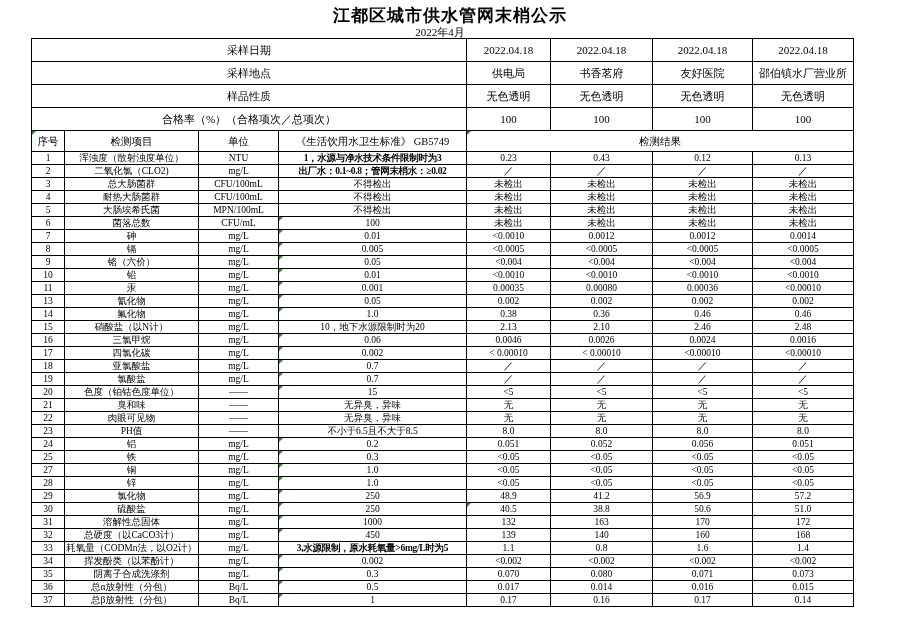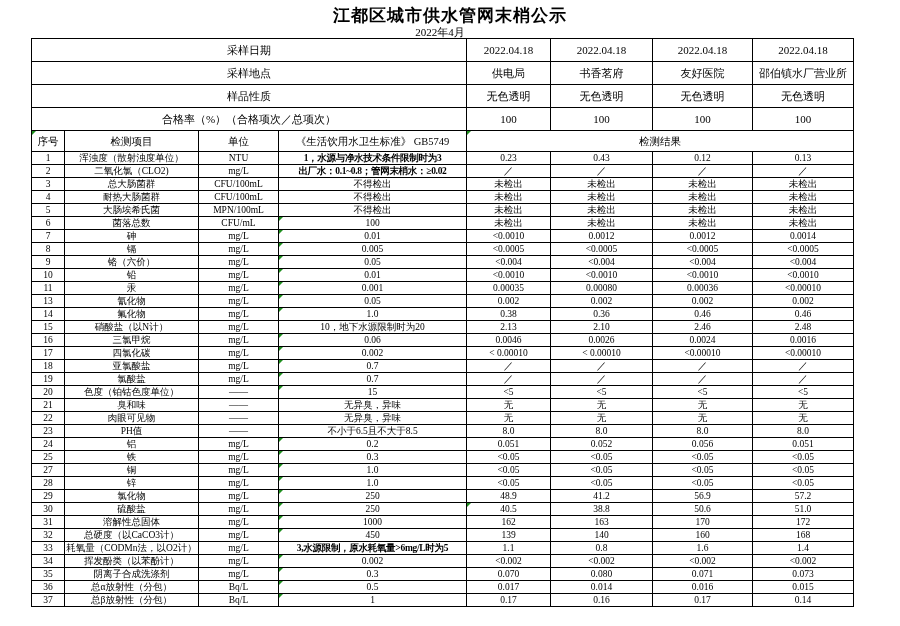--- a/index.html
+++ b/index.html
@@ -370,21 +370,21 @@
         <td class="gm">40.5</td>
         <td>38.8</td>
         <td>50.6</td>
         <td>51.0</td>
       </tr>
       <tr>
         <td>31</td>
         <td class="item-cell">溶解性总固体</td>
         <td>mg/L</td>
         <td class="gm">1000</td>
-        <td>162</td>
+        <td>132</td>
         <td>163</td>
         <td>170</td>
         <td>172</td>
       </tr>
       <tr>
         <td>32</td>
         <td class="item-cell">总硬度（以CaCO3计）</td>
         <td>mg/L</td>
         <td class="gm">450</td>
         <td>139</td>

